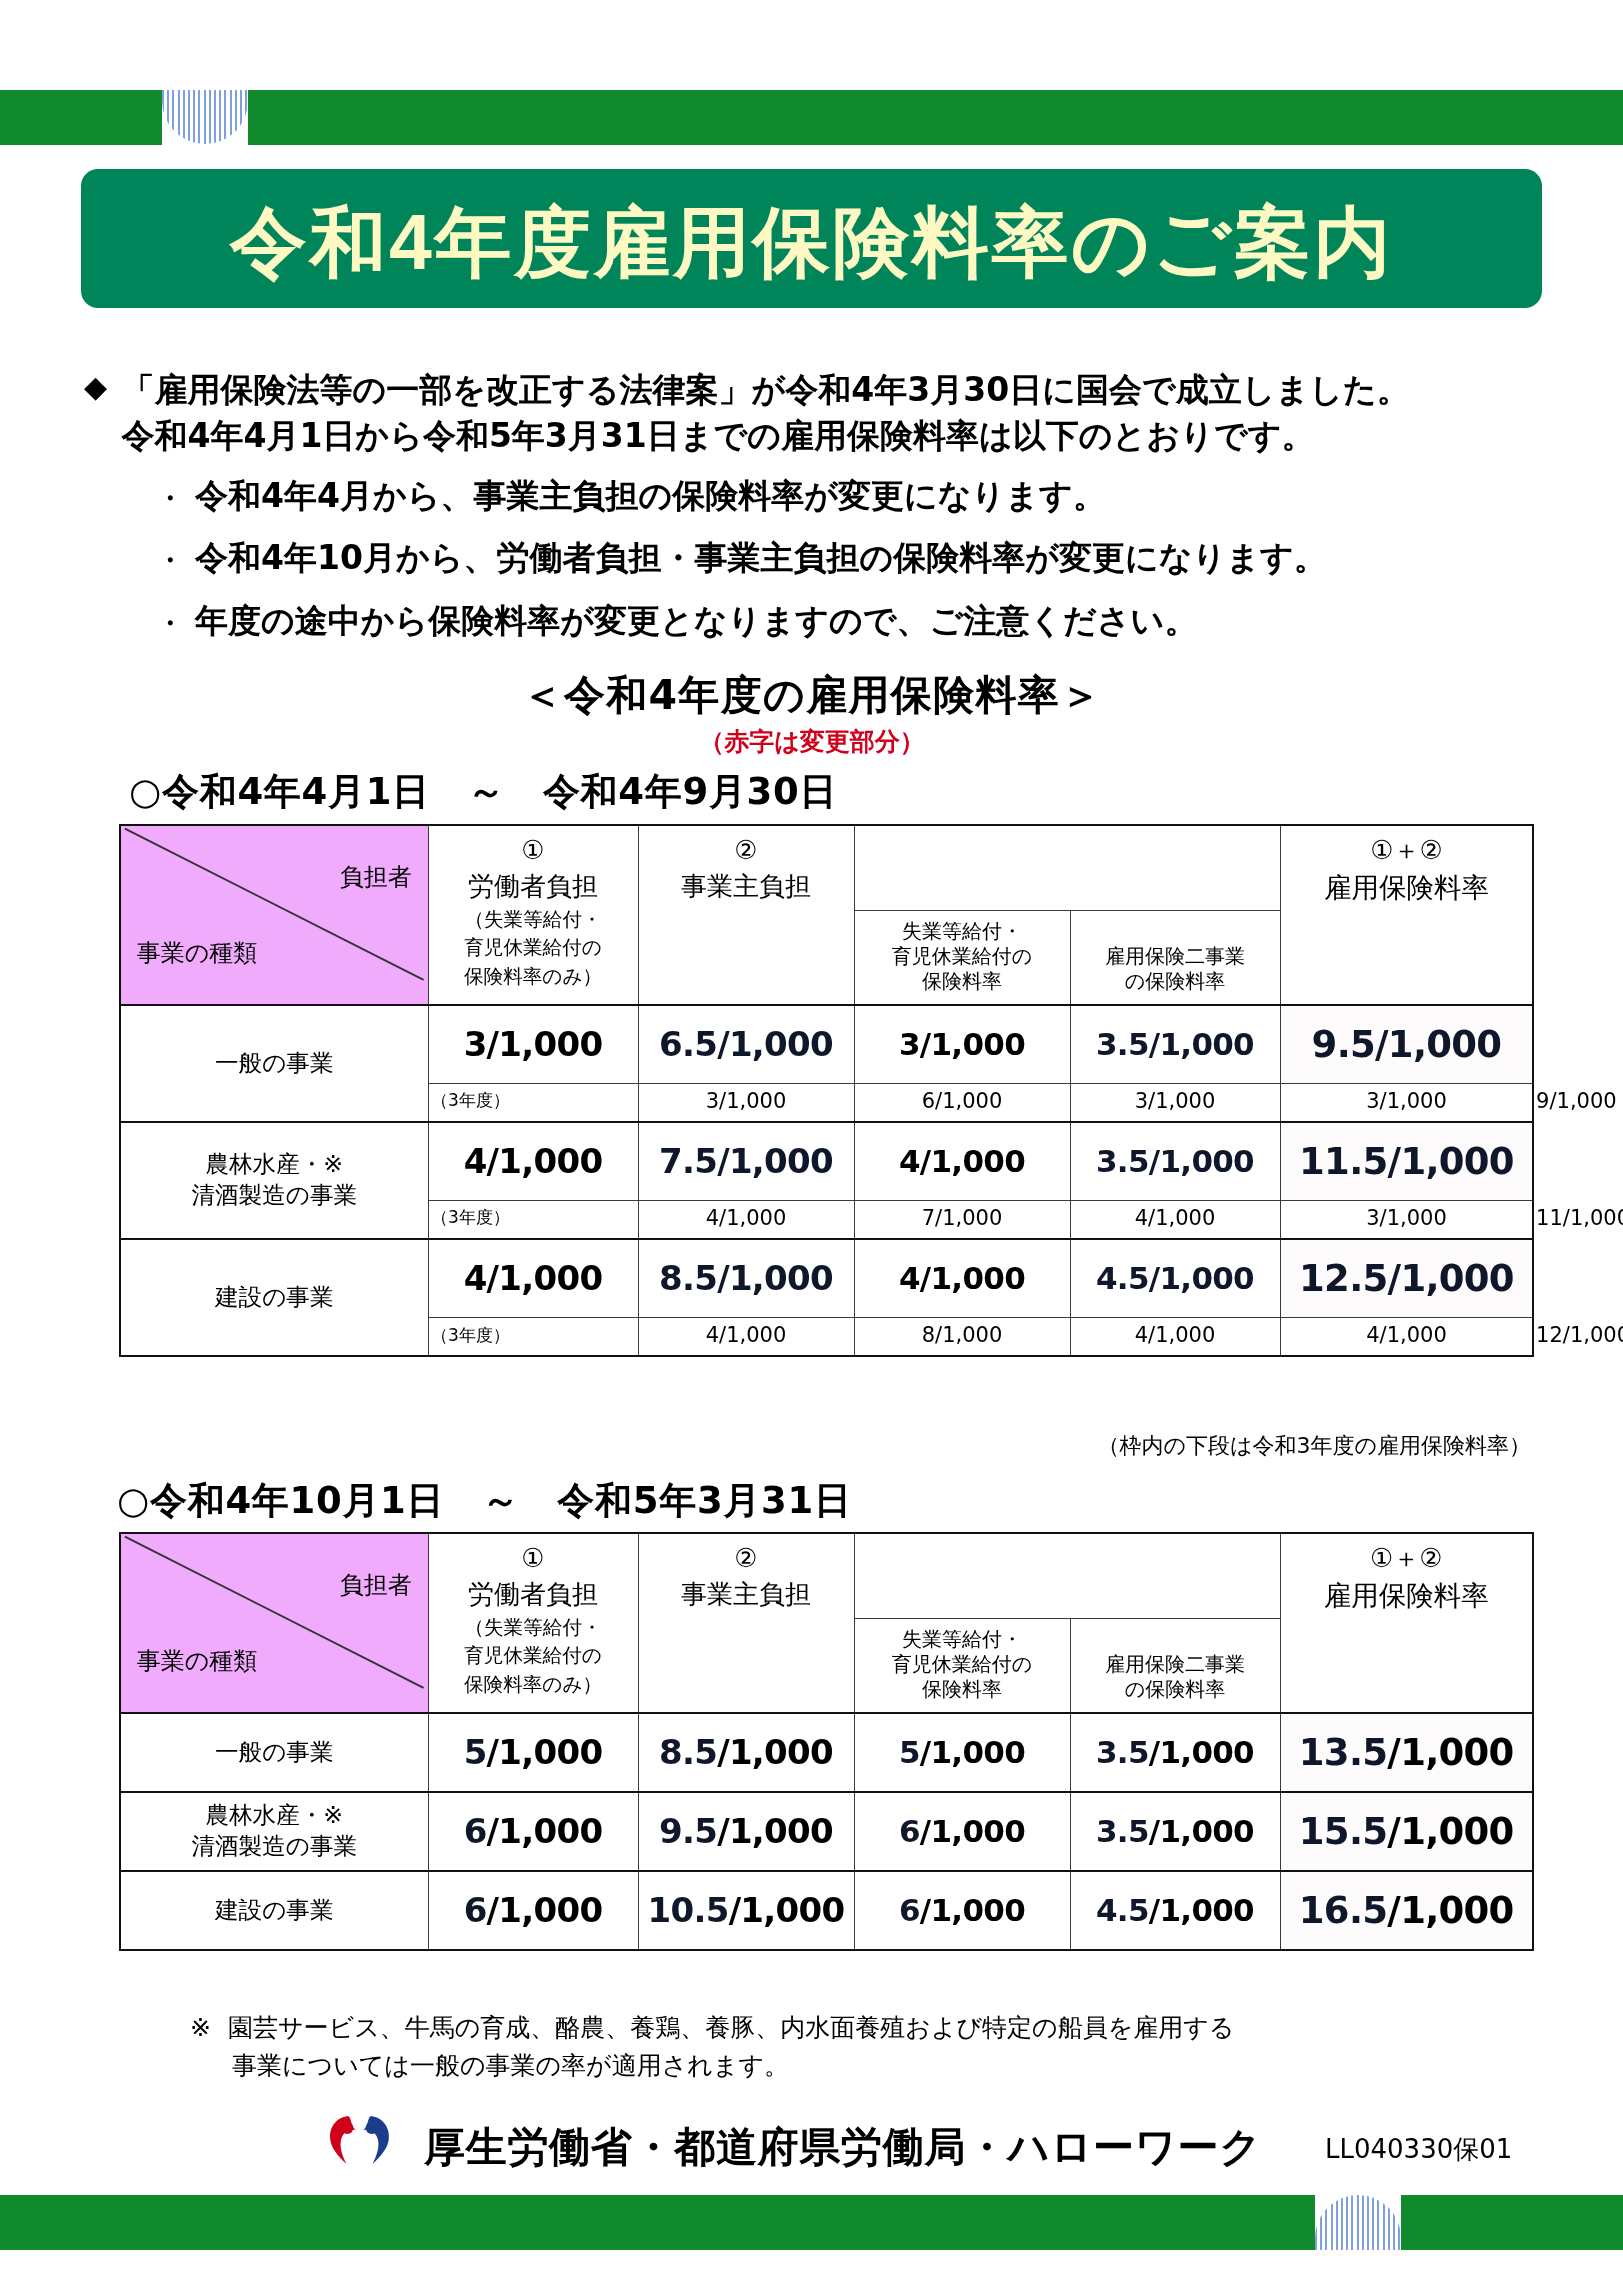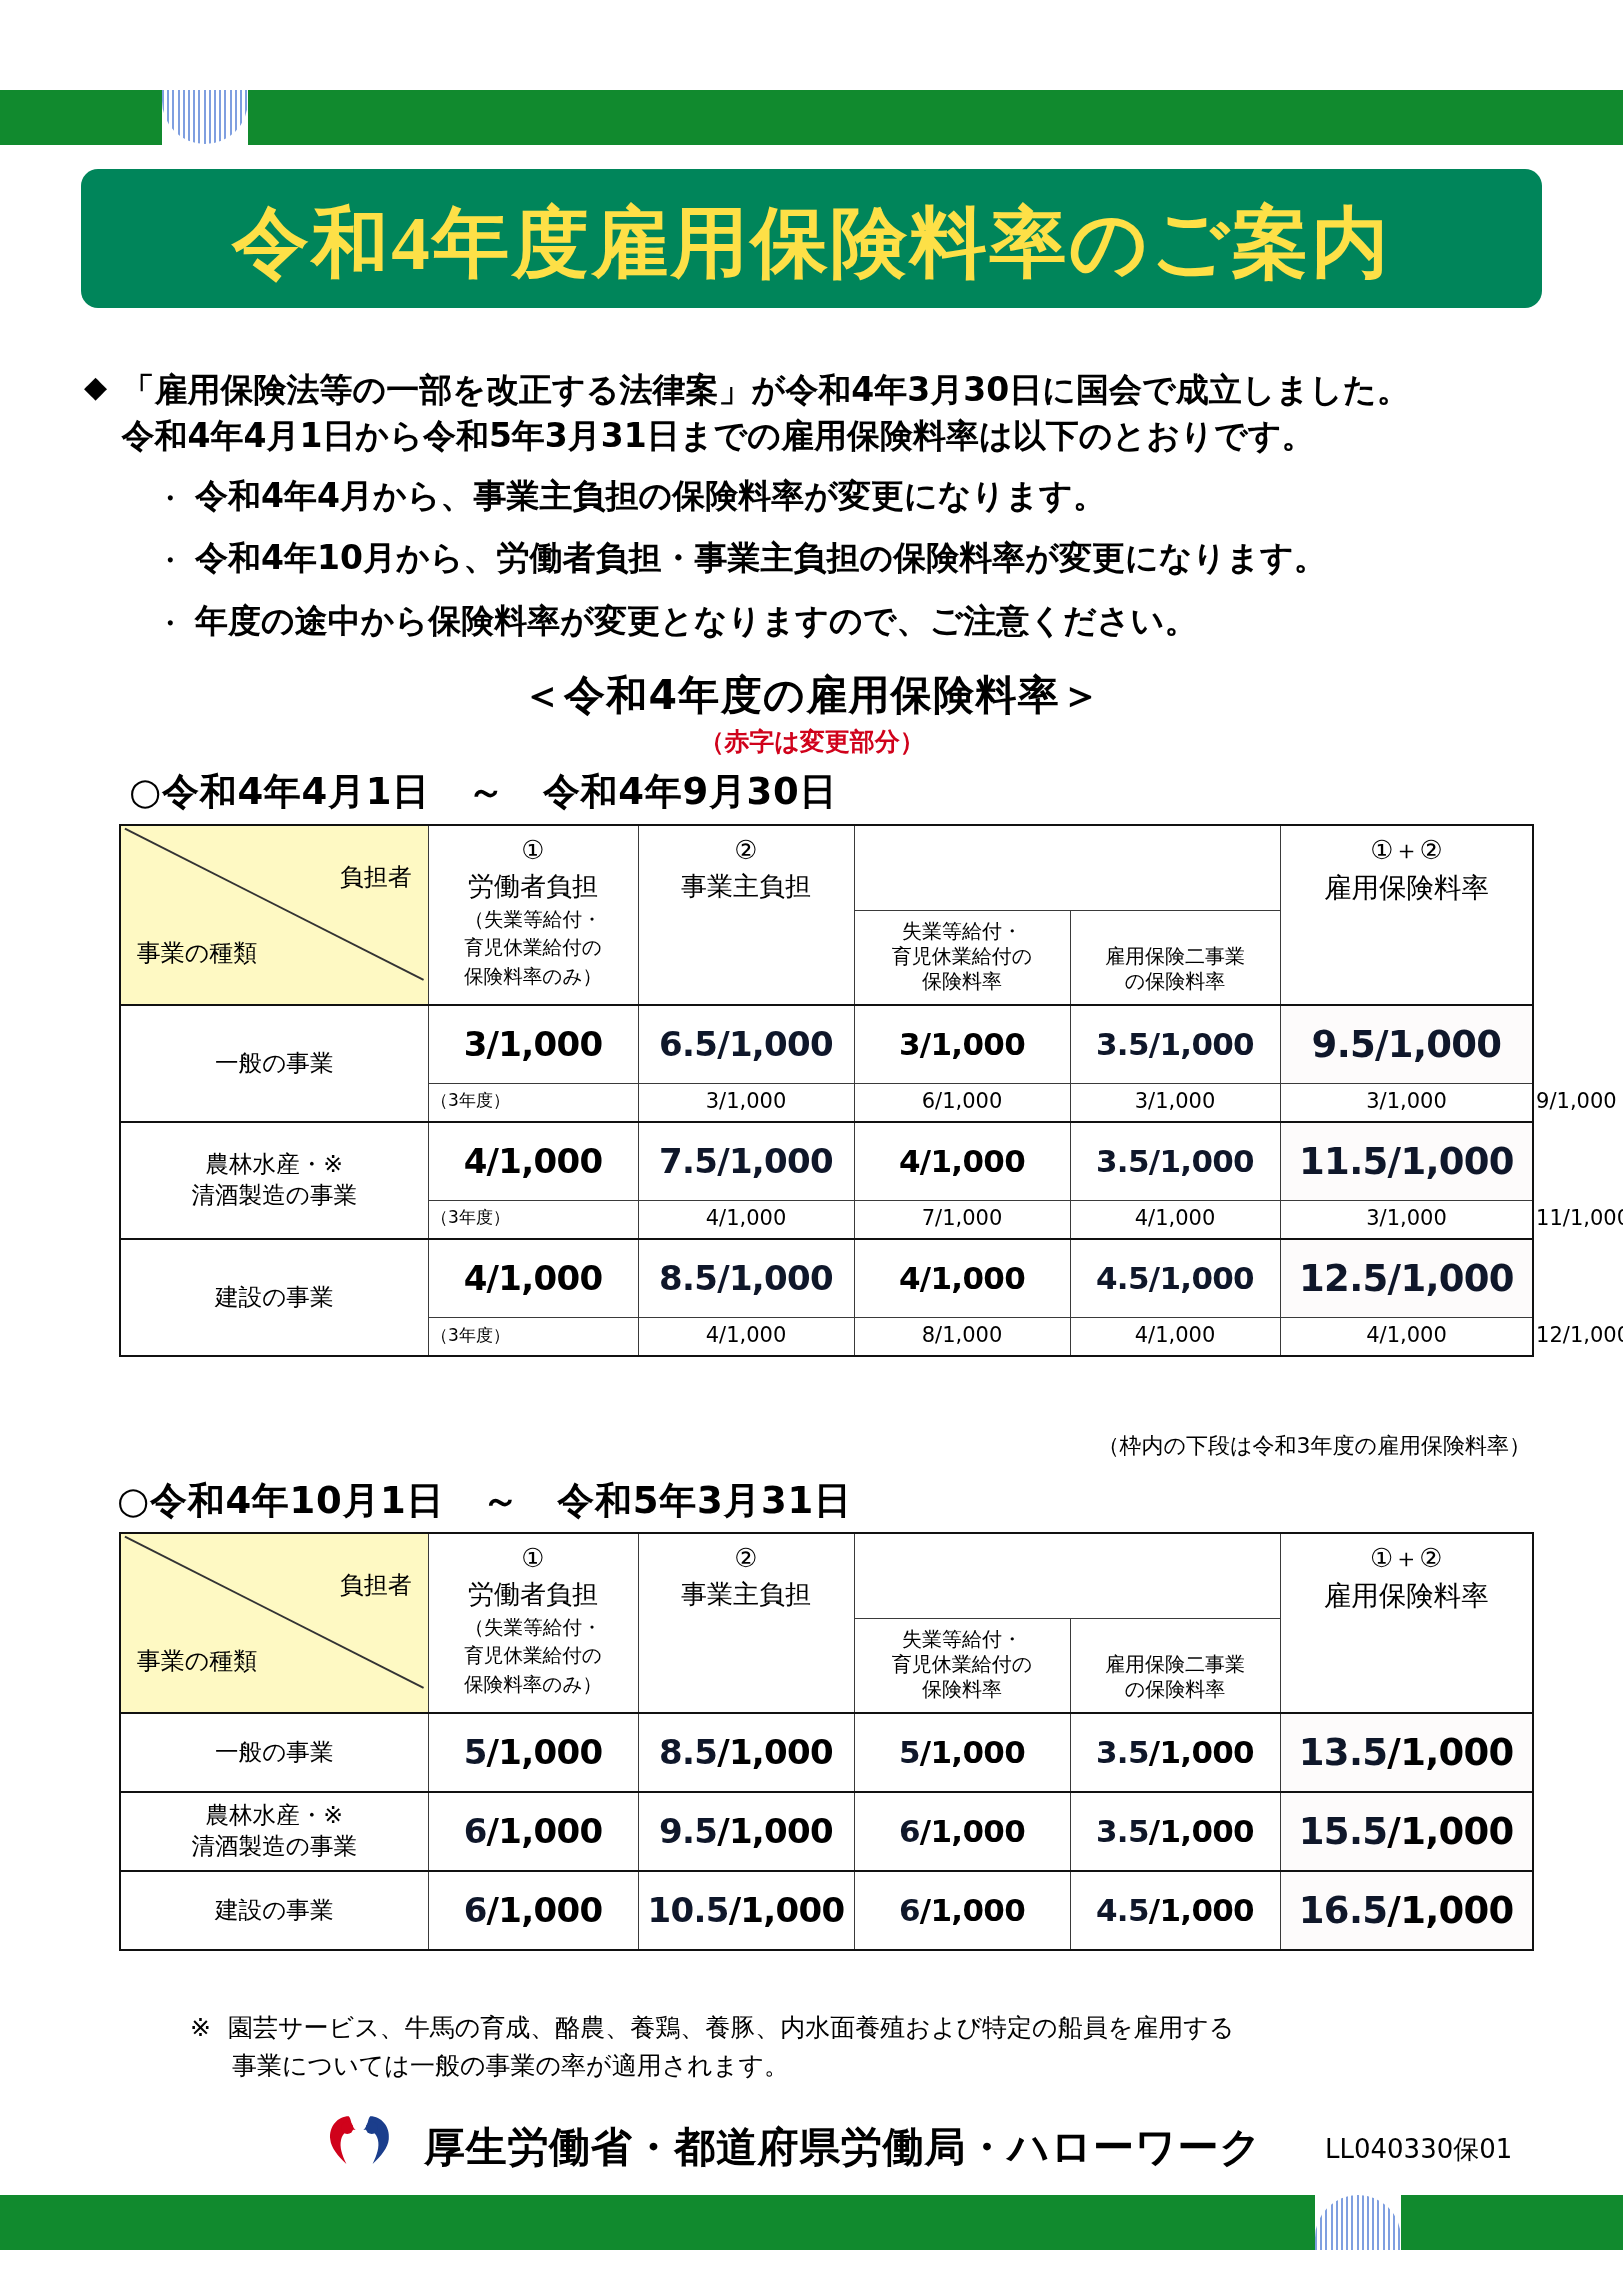--- a/index.html
+++ b/index.html
@@ -37,24 +37,24 @@
 
   
   .title-banner {
     position: absolute; left: 81px; top: 169px;
     width: 1461px; height: 139px;
     background: #00855A;
     border-radius: 17px;
     display: flex; align-items: center; justify-content: center;
   }
   .title-banner .t {
-    color: #fde047;
+    color: #fef9c3;
     font-size: 77px; font-weight: bold;
     letter-spacing: 2.6px;
-    font-family: Liberation Serif, serif;
+    font-family: Liberation Sans, sans-serif;
     white-space: nowrap;
     margin-top: 10px;
   }
 
   
   .intro { position: absolute; left: 84px; top: 367px; width: 1467px; }
   .intro-lead { display: flex; align-items: flex-start; }
   .diamond {
     font-size: 30px; line-height: 1.30; margin-right: 14.4px; flex: 0 0 auto;
   }
@@ -109,21 +109,21 @@
   col.c-e     { width: 216px; }
   col.c-s1    { width: 216px; }
   col.c-s2    { width: 210px; }
   col.c-tot   { width: 253px; }
 
   td.kindcell {
     position: relative; text-align: center; font-size: 23.6px;
     padding: 6.5px 5.2px; line-height: 1.32; background: #fff;
   }
   td.hdr-kind {
-    position: relative; height: 157px; padding: 0; background: #fef9c3;
+    position: relative; height: 157px; padding: 0; background: #f0abfc;
   }
   td.hdr-kind .slash {
     position: absolute; inset: 0;
   }
   td.hdr-kind .lbl-top {
     position: absolute; right: 15.7px; top: 35px;
     font-size: 24px;
   }
   td.hdr-kind .lbl-bot {
     position: absolute; left: 15.7px; bottom: 35px;

